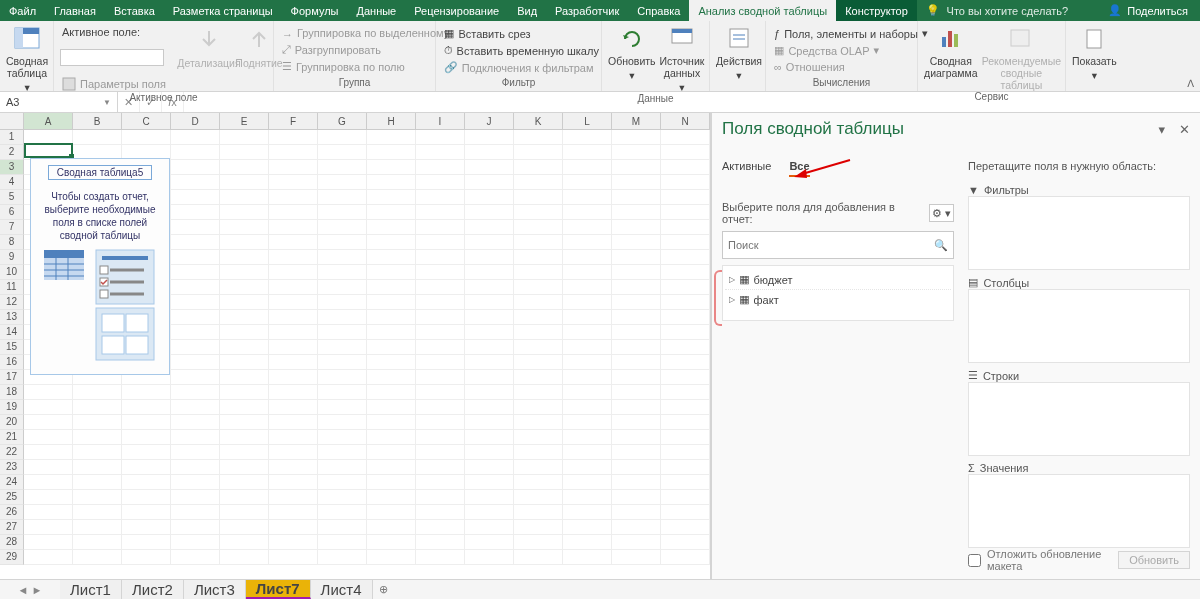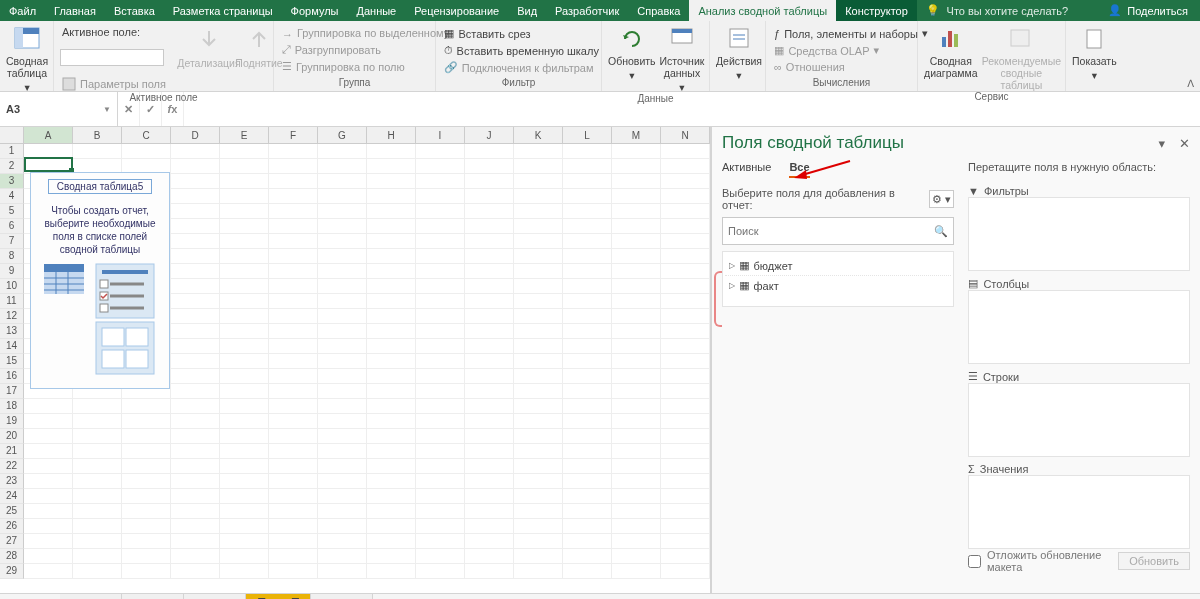--- a/index.html
+++ b/index.html
@@ -21,21 +21,21 @@
 .rgroup .label { height: 14px; text-align: center; font-size: 10px; color: #666; }
 .ricon-big { display: flex; flex-direction: column; align-items: center; justify-content: flex-start; width: 56px; padding-top: 2px; gap: 2px; font-size: 10.5px; text-align: center; line-height: 1.15; color: #444; }
 .ricon-big.dis { color: #b0b0b0; }
 .ricon-svg { width: 30px; height: 28px; }
 .ritem { font-size: 11px; color: #9a9a9a; padding: 1px 2px; display: flex; align-items: center; gap: 4px; white-space: nowrap; }
 .ritem.en { color: #444; }
 .field-input { width: 104px; height: 17px; border: 1px solid #c9c9c9; background: #fff; font-size: 10px; padding: 0 3px; }
 .ribbon-collapse { position: absolute; right: 6px; bottom: 2px; color: #666; font-size: 10px; }
 
 
-.fbar { height: 35px; border-bottom: 1px solid #d4d4d4; display: flex; align-items: stretch; font-weight: bold; }
+.fbar { height: 21px; border-bottom: 1px solid #d4d4d4; display: flex; align-items: stretch; }
 .namebox { width: 118px; border-right: 1px solid #d4d4d4; display: flex; align-items: center; padding: 0 6px; font-size: 11px; }
 .namebox .dd { margin-left: auto; color: #888; font-size: 8px; }
 .fx-btn { width: 22px; display: flex; align-items: center; justify-content: center; color: #888; border-right: 1px solid #eee; }
 .fx-in { flex: 1; padding: 0 6px; display: flex; align-items: center; }
 
 
 .sheet-wrap { display: flex; height: 466px; }
 .grid { flex: 0 0 710px; display: flex; flex-direction: column; border-right: 1px solid #d4d4d4; position: relative; }
 .col-heads { height: 17px; display: flex; background: #f0f0f0; border-bottom: 1px solid #ccc; }
 .rowhead-corner { width: 24px; border-right: 1px solid #ccc; background: #f0f0f0; }
@@ -50,24 +50,24 @@
 .sel-cell { position: absolute; left: 24px; top: 30px; width: 49px; height: 15px; border: 2px solid #217346; pointer-events: none; }
 .sel-handle { position: absolute; right: -3px; bottom: -3px; width: 5px; height: 5px; background: #217346; }
 
 
 .pivot-ph { position: absolute; left: 30px; top: 45px; width: 140px; border: 1px solid #a7c8e8; background: #fdfdfd; padding: 6px; text-align: center; }
 .pivot-ph .title-b { display: inline-block; border: 1px solid #7aa8d8; padding: 1px 8px; font-size: 10px; color: #336; margin-bottom: 10px; }
 .pivot-ph .txt { font-size: 10px; color: #336; line-height: 1.3; margin-bottom: 6px; }
 .pivot-ph .imgs { display: flex; gap: 6px; justify-content: center; }
 
 
-.taskpane { flex: 1; background: #f9f9f9; border-left: 1px solid #d4d4d4; display: flex; flex-direction: column; padding: 6px 10px 4px 10px; gap: 4px; position: relative; }
+.taskpane { flex: 1; background: #f9f9f9; border-left: 1px solid #d4d4d4; display: flex; flex-direction: column; padding: 6px 10px 4px 10px; gap: 17px; position: relative; }
 .tp-title { font-size: 17px; color: #217346; font-weight: normal; margin-bottom: 4px; display: flex; align-items: center; }
 .tp-title .right { margin-left: auto; display: flex; gap: 14px; color: #666; font-size: 13px; }
-.tp-tabs { display: flex; gap: 18px; font-size: 11px; margin-bottom: 3px; }
+.tp-tabs { display: flex; gap: 18px; font-size: 11px; margin-bottom: 18px; }
 .tp-tab { padding-bottom: 3px; cursor: pointer; }
 .tp-tab.active { font-weight: bold; border-bottom: 2px solid #e35b0a; }
 .tp-sub { display: flex; align-items: center; gap: 6px; font-size: 11px; color: #555; }
 .tp-sub .gear { margin-left: auto; width: 26px; height: 18px; border: 1px solid #c9c9c9; background: #fff; display: flex; align-items: center; justify-content: center; }
 .tp-search { display: flex; align-items: center; border: 1px solid #c9c9c9; background: #fff; height: 28px; padding: 0 5px; }
 .tp-search input { flex: 1; border: none; outline: none; font-size: 11px; }
 .tp-fields { background: #fff; border: 1px solid #e3e3e3; min-height: 56px; padding: 4px 2px; position: relative; }
 .fld { display: flex; align-items: center; gap: 4px; padding: 3px 4px; font-size: 11px; color: #444; border-bottom: 1px dotted #e5e5e5; }
 .fld:last-child { border-bottom: none; }
 .tri { font-size: 8px; color: #666; }

